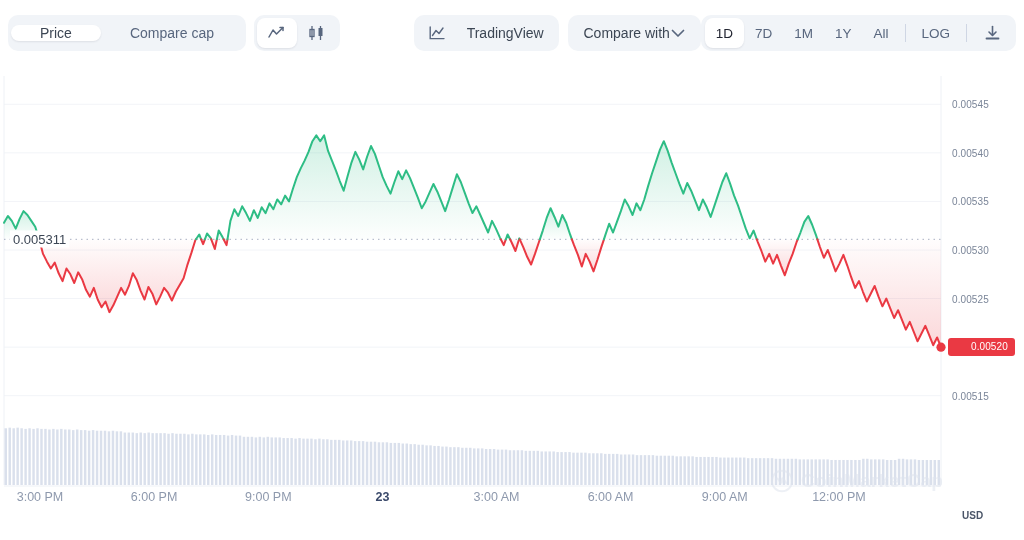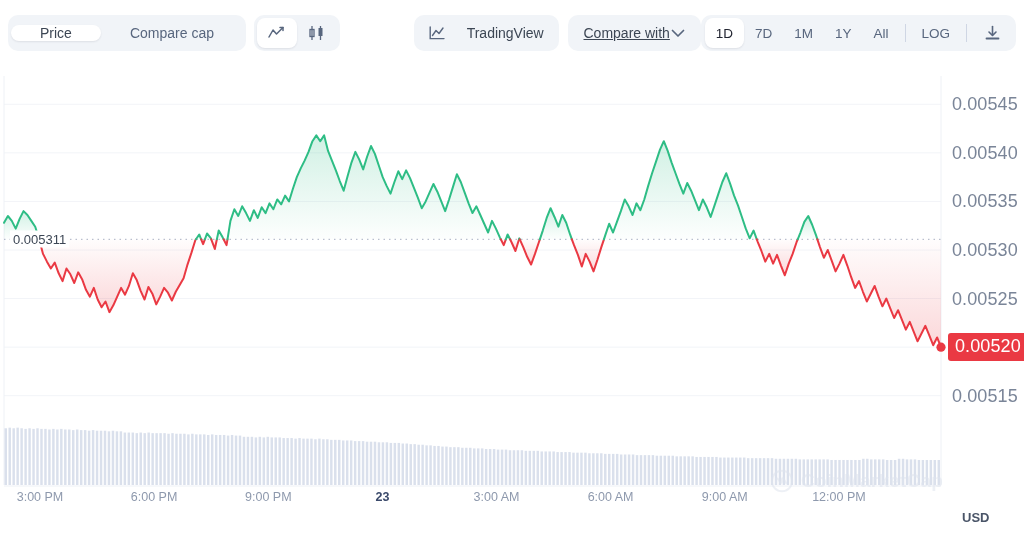--- a/index.html
+++ b/index.html
@@ -70,21 +70,20 @@
   .compare-btn {
     display: flex; align-items: center;
     justify-content: space-between;
     height: 36px; width: 193px;
     padding: 0 16px;
     background: #f1f4f8;
     border-radius: 10px;
     border: none; cursor: pointer;
     font-size: 14px; color: #3c4654;
     font-family: "Liberation Sans", sans-serif;
-    text-decoration: underline;
   }
   .range-group {
     display: flex; align-items: center;
     background: #f1f4f8; border-radius: 10px;
     padding: 3px 4px; height: 36px; justify-content: flex-end;
   }
   .range-btn {
     height: 30px; padding: 0 11px;
     display: flex; align-items: center; justify-content: center;
     border-radius: 8px; border: none; background: transparent;
@@ -98,37 +97,37 @@
   .chart-wrap {
     position: absolute;
     top: 72px; left: 0;
     width: 1024px; height: 468px;
   }
   .plot-svg { position: absolute; top: 0; left: 0; }
 
   .ylabel {
     position: absolute;
     left: 952px;
-    font-size: 18px;
+    font-size: 10px;
     color: #7a8598;
     letter-spacing: .1px;
     white-space: nowrap;
     transform: translateY(-50%);
   }
   .ylabel.badge {
     background: #ea3943;
     color: #fff;
-    padding: 3px 7px 4px 7px;
+    padding: 3px 7px 4px 23px;
     border-radius: 3px;
     left: 948px;
   }
   .usd-label {
     position: absolute;
     left: 962px; top: 438px;
-    font-size: 13px; font-weight: bold;
+    font-size: 10px; font-weight: bold;
     color: #4a5568;
   }
   .xlabel {
     position: absolute;
     top: 418px;
     font-size: 12.5px;
     color: #8e99ad;
     white-space: nowrap;
     transform: translateX(-50%);
   }

